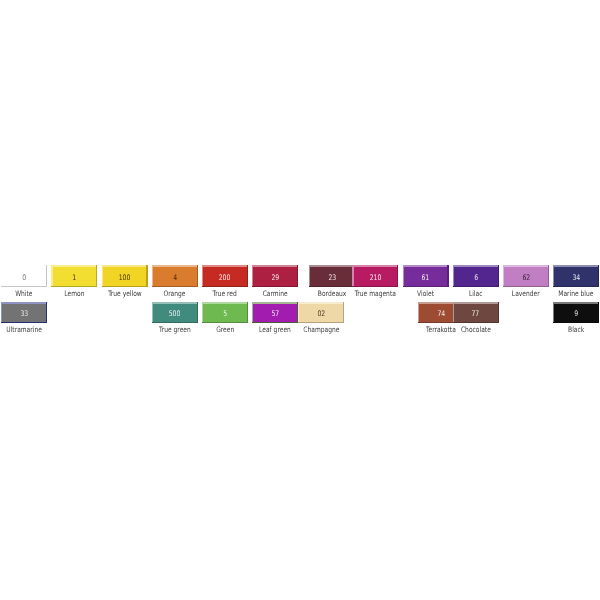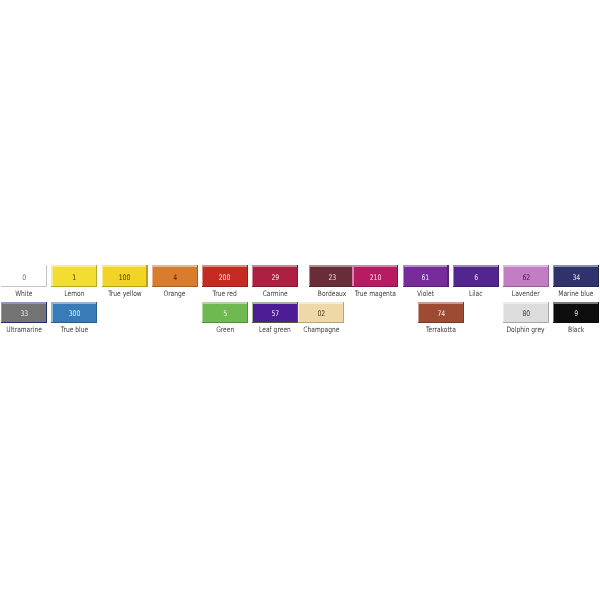--- a/index.html
+++ b/index.html
@@ -155,42 +155,42 @@
     <div class="cell" style="left:1.3px">
       <div class="chip" style="background:#737373">
         <div class="hl" style="background:#8e94c5"></div>
         <div class="hll" style="background:#8e94c5"></div>
         <div class="sh" style="background:#252e72"></div>
         <div class="shr" style="background:#252e72"></div>
         <span class="code" style="color:#eaecf4">33</span>
       </div>
       <div class="label"><span>Ultramarine</span></div>
     </div>
-    <div class="cell" style="left:51.47px">
-      <div class="chip" style="background:#377cb9">
-        <div class="hl" style="background:#91b7d8"></div>
-        <div class="hll" style="background:#91b7d8"></div>
-        <div class="sh" style="background:#2a5e8d"></div>
-        <div class="shr" style="background:#2a5e8d"></div>
-        <span class="code" style="color:#ebf2f8">300</span>
-      </div>
-      <div class="label"><span>True blue</span></div>
+    <div class="cell" style="left:151.81px">
+      <div class="chip" style="background:#418b7e">
+        <div class="hl" style="background:#96bfb8"></div>
+        <div class="hll" style="background:#96bfb8"></div>
+        <div class="sh" style="background:#316a60"></div>
+        <div class="shr" style="background:#316a60"></div>
+        <span class="code" style="color:#ecf3f2">500</span>
+      </div>
+      <div class="label"><span>True green</span></div>
     </div>
     <div class="cell" style="left:201.98px">
       <div class="chip" style="background:#6fba50">
         <div class="hl" style="background:#b0d99f"></div>
         <div class="hll" style="background:#b0d99f"></div>
         <div class="sh" style="background:#548d3d"></div>
         <div class="shr" style="background:#548d3d"></div>
         <span class="code" style="color:#f1f8ee">5</span>
       </div>
       <div class="label"><span>Green</span></div>
     </div>
     <div class="cell" style="left:252.15px">
-      <div class="chip" style="background:#4c1d95">
+      <div class="chip" style="background:#a21caf">
         <div class="hl" style="background:#a6b695"></div>
         <div class="hll" style="background:#a6b695"></div>
         <div class="sh" style="background:#475d2f"></div>
         <div class="shr" style="background:#475d2f"></div>
         <span class="code" style="color:#eff2ec">57</span>
       </div>
       <div class="label"><span>Leaf green</span></div>
     </div>
     <div class="cell" style="left:298px">
       <div class="chip" style="background:#efd8a8">
@@ -205,29 +205,29 @@
     <div class="cell" style="left:418px">
       <div class="chip" style="background:#9e4b33">
         <div class="hl" style="background:#ca9c8f"></div>
         <div class="hll" style="background:#ca9c8f"></div>
         <div class="sh" style="background:#783927"></div>
         <div class="shr" style="background:#783927"></div>
         <span class="code" style="color:#f5edeb">74</span>
       </div>
       <div class="label"><span>Terrakotta</span></div>
     </div>
-    <div class="cell" style="left:503.0px">
-      <div class="chip" style="background:#dcdcdc">
-        <div class="hl" style="background:#ececec"></div>
-        <div class="hll" style="background:#ececec"></div>
-        <div class="sh" style="background:#a7a7a7"></div>
-        <div class="shr" style="background:#a7a7a7"></div>
-        <span class="code" style="color:#3c3c3c">80</span>
-      </div>
-      <div class="label"><span>Dolphin grey</span></div>
+    <div class="cell" style="left:452.83px">
+      <div class="chip" style="background:#6e4740">
+        <div class="hl" style="background:#af9a96"></div>
+        <div class="hll" style="background:#af9a96"></div>
+        <div class="sh" style="background:#543631"></div>
+        <div class="shr" style="background:#543631"></div>
+        <span class="code" style="color:#f0edec">77</span>
+      </div>
+      <div class="label"><span>Chocolate</span></div>
     </div>
     <div class="cell" style="left:553.17px">
       <div class="chip" style="background:#0e0e0e">
         <div class="hl" style="background:#7a7a7a"></div>
         <div class="hll" style="background:#7a7a7a"></div>
         <div class="sh" style="background:#0b0b0b"></div>
         <div class="shr" style="background:#0b0b0b"></div>
         <span class="code" style="color:#e7e7e7">9</span>
       </div>
       <div class="label"><span>Black</span></div>

